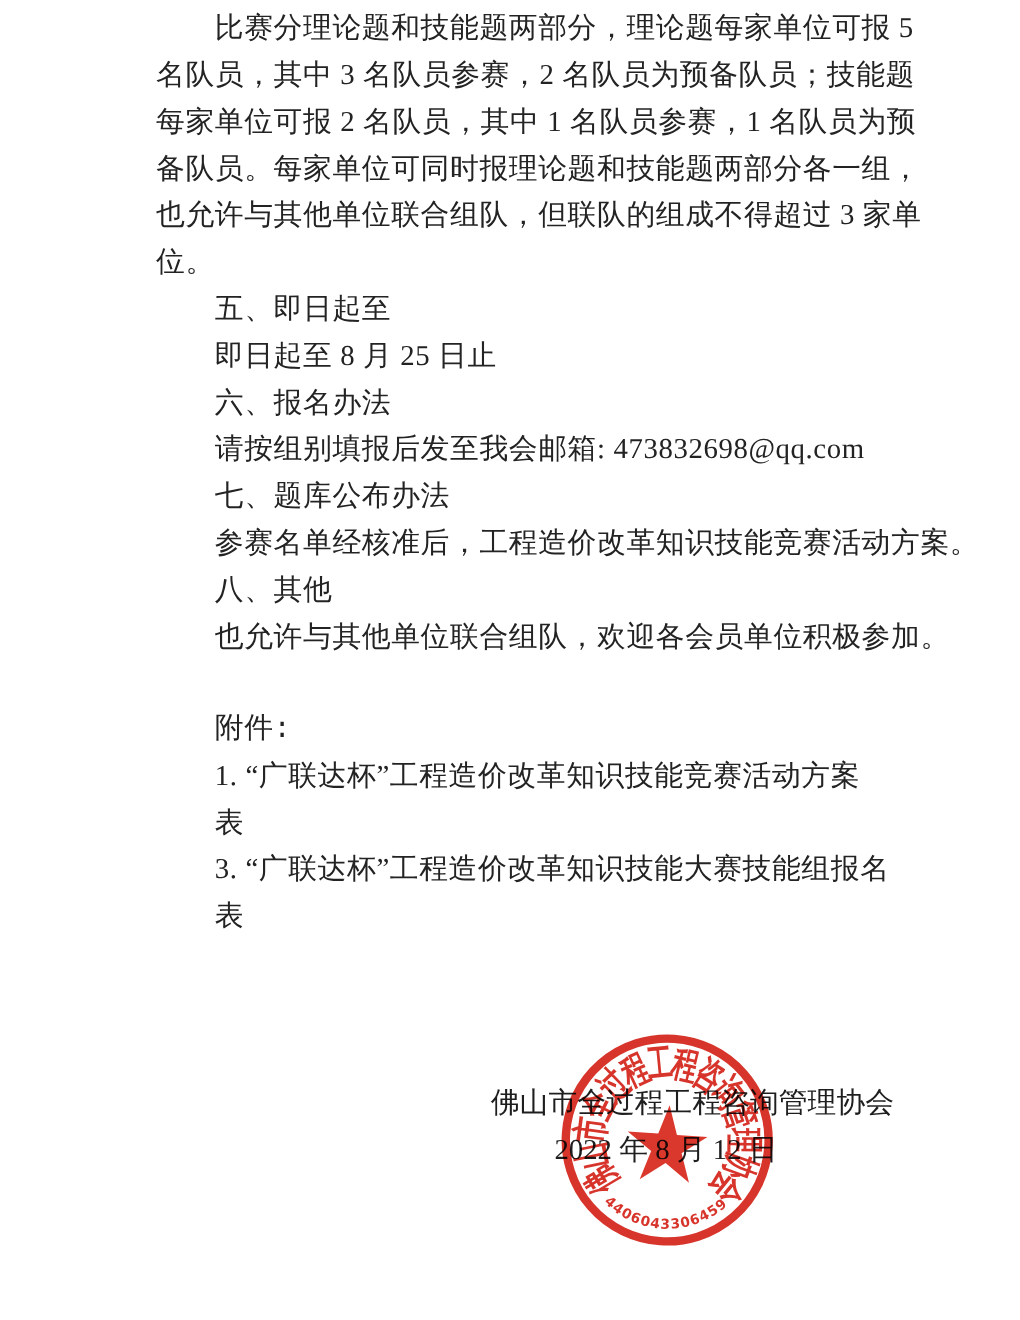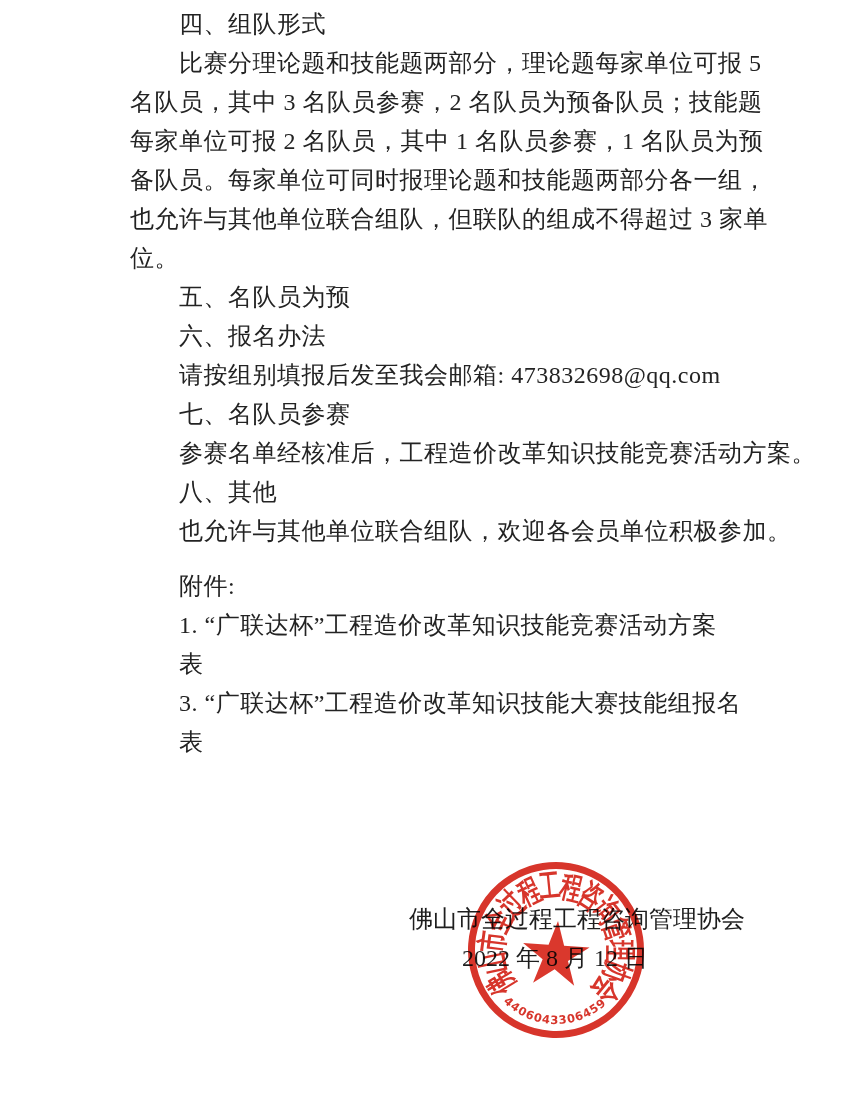--- a/index.html
+++ b/index.html
@@ -18,21 +18,21 @@
     position:absolute;
     left:130px;top:5px;
     width:650px;
     font-size:24px;
     line-height:39px;
     letter-spacing:0.5px;
     color:#232323;
   }
   .line{white-space:nowrap;}
   .line.indent{padding-left:49px;}
-  .line.gap{margin-top:16px;}
+  .line.gap{margin-top:38px;font-family:Liberation Mono, monospace;}
   .signature{
     position:absolute;
     top:0;left:0;width:850px;
     color:#1e1e1e;
   }
   .sign-org{
     position:absolute;
     top:903px;right:105px;
     font-size:24px;
     letter-spacing:0px;
@@ -65,31 +65,31 @@
     font-size:11.5px;
     letter-spacing:0.8px;
   }
 </style>
 </head>
 <body>
 
 <div class="page">
 
   <div class="body-text">
-    <div class="line indent">四、组队形式</div>
     <div class="line indent">比赛分理论题和技能题两部分，理论题每家单位可报 5</div>
     <div class="line">名队员，其中 3 名队员参赛，2 名队员为预备队员；技能题</div>
     <div class="line">每家单位可报 2 名队员，其中 1 名队员参赛，1 名队员为预</div>
     <div class="line">备队员。每家单位可同时报理论题和技能题两部分各一组，</div>
     <div class="line">也允许与其他单位联合组队，但联队的组成不得超过 3 家单</div>
     <div class="line">位。</div>
-    <div class="line indent">五、名队员为预</div>
+    <div class="line indent">五、即日起至</div>
+    <div class="line indent">即日起至 8 月 25 日止</div>
     <div class="line indent">六、报名办法</div>
     <div class="line indent">请按组别填报后发至我会邮箱: 473832698@qq.com</div>
-    <div class="line indent">七、名队员参赛</div>
+    <div class="line indent">七、题库公布办法</div>
     <div class="line indent">参赛名单经核准后，工程造价改革知识技能竞赛活动方案。</div>
     <div class="line indent">八、其他</div>
     <div class="line indent">也允许与其他单位联合组队，欢迎各会员单位积极参加。</div>
     <div class="line indent gap">附件:</div>
     <div class="line indent">1. “广联达杯”工程造价改革知识技能竞赛活动方案</div>
     <div class="line indent">表</div>
     <div class="line indent">3. “广联达杯”工程造价改革知识技能大赛技能组报名</div>
     <div class="line indent">表</div>
   </div>
 

